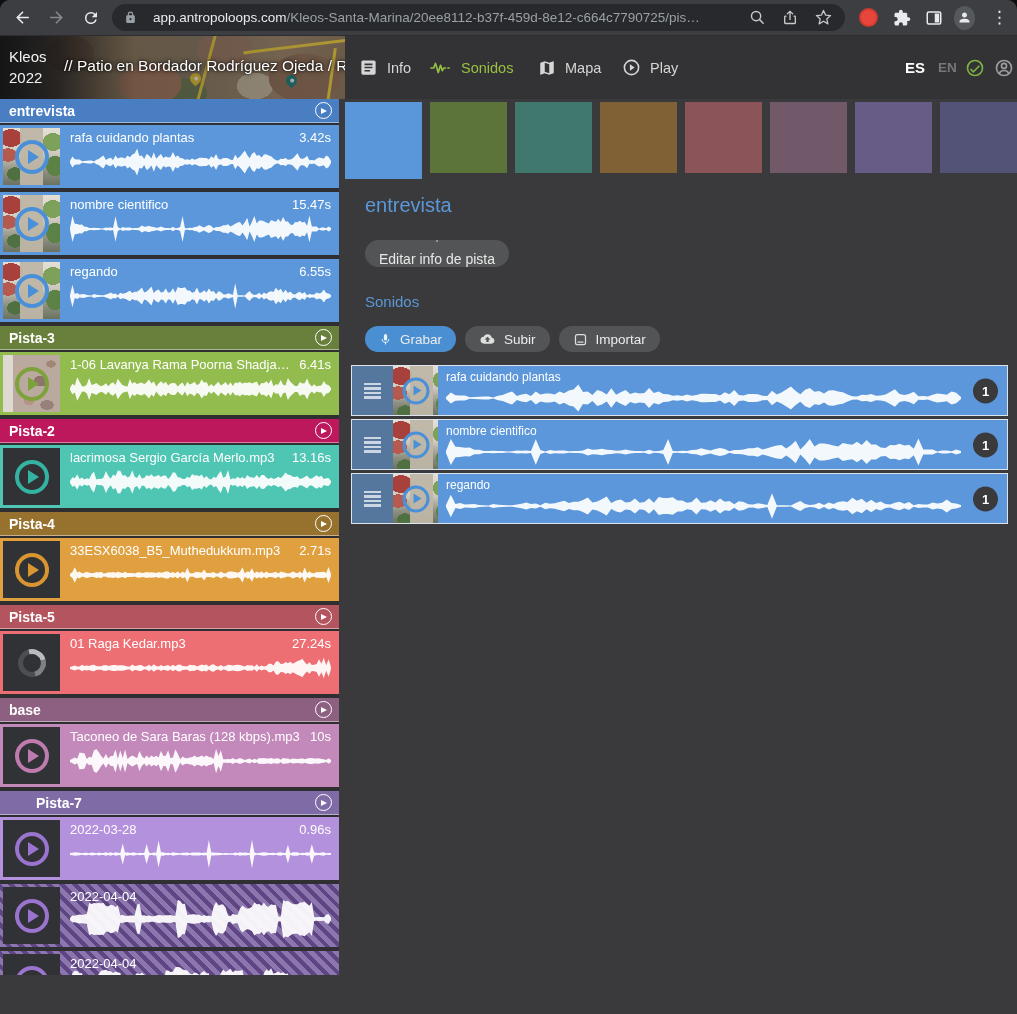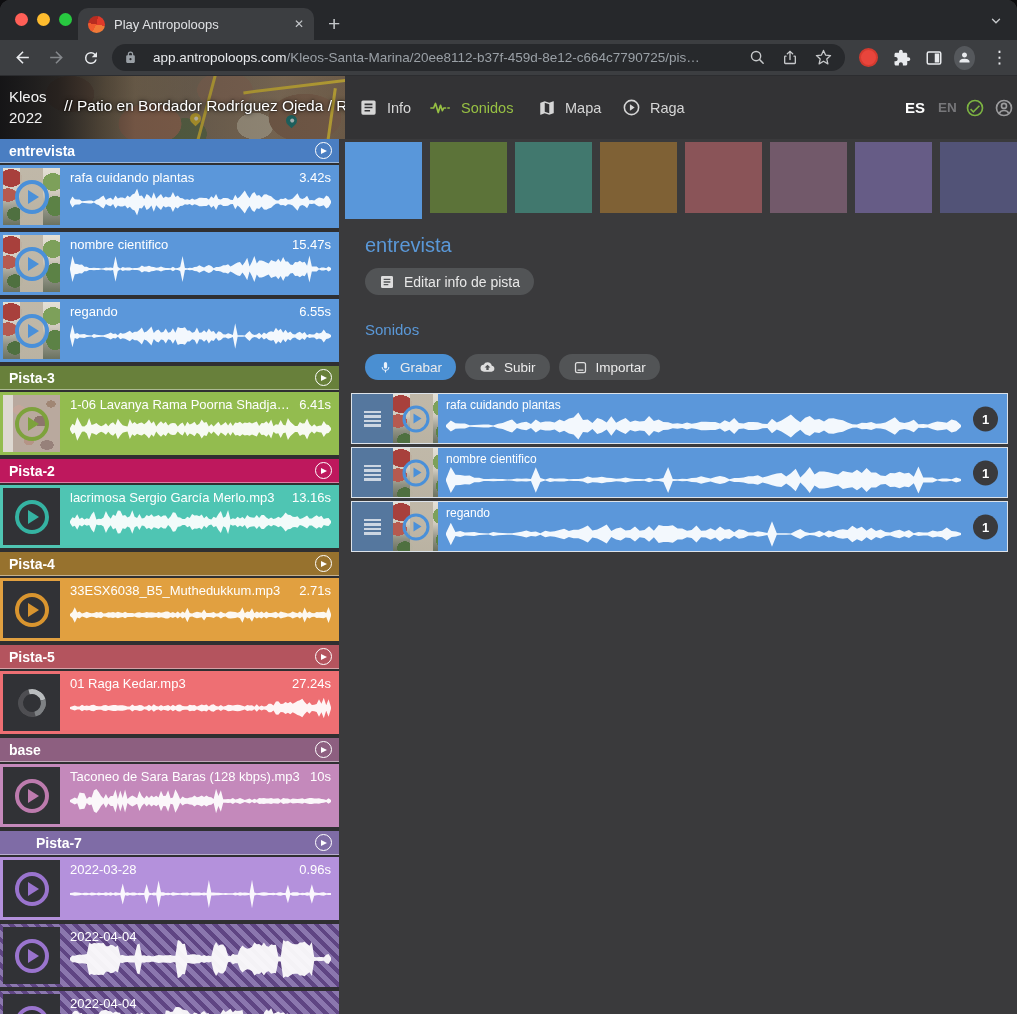--- a/index.html
+++ b/index.html
@@ -76,21 +76,21 @@
       radial-gradient(8px 6px at 48px 9px,#a08674 0 60%,transparent 61%),
       radial-gradient(11px 8px at 44px 50px,#97817a 0 60%,transparent 61%),
       linear-gradient(90deg,#ded9d2 0 10px,#b9a99e 10px 100%);}
   
   .swatches{position:absolute;left:345px;right:0;top:3px;height:77px;display:flex;gap:8px;align-items:flex-start;}
   .swatch{flex:1;height:71px;}
   .swatch.selected{height:77px;}
   
   .panel{position:absolute;left:345px;top:94px;right:9px;}
   .ptitle{color:#5a98d8;font-size:20px;line-height:24px;padding-left:20px;}
-  .pillbtn{display:inline-flex;align-items:center;gap:9px;background:#525456;border-radius:15px;padding:0 14px;height:27px;color:#e8e8e8;font-size:14px;}
+  .pillbtn{display:inline-flex;align-items:center;gap:9px;background:#525456;border-radius:15px;padding:0 14px;height:27px;color:#e8e8e8;font-size:14px;flex-direction:column;}
   .editrow{margin-top:11px;padding-left:20px;}
   .psection{margin-top:26px;padding-left:20px;color:#5a98d8;font-size:15px;}
   .actions{margin-top:16px;padding-left:20px;display:flex;gap:9px;}
   .act{display:inline-flex;align-items:center;gap:8px;background:#525456;border-radius:14px;padding:0 14px;height:26px;color:#ececec;font-size:13.5px;}
   .act.primary{background:#4a8fd2;}
   .sounds{margin-top:13px;margin-left:6px;}
   .srow{height:51px;margin-bottom:3px;display:flex;position:relative;border:1px solid #dde3ea;box-sizing:border-box;background:#5b97da;}
   .shandle{width:41px;flex:none;background:#55779e;display:flex;align-items:center;justify-content:center;}
   .hbars{width:17px;}
   .hbars div{height:2.5px;background:#ccd6e2;margin:2px 0;}
@@ -101,36 +101,20 @@
   .sname{color:#fff;font-size:12px;white-space:nowrap;}
   .swavebox{position:absolute;left:8px;right:46px;top:17px;height:30px;}
   .badge{position:absolute;right:9px;top:50%;transform:translateY(-50%);width:25px;height:25px;border-radius:50%;background:#3a3a3c;color:#fff;font-size:13px;font-weight:bold;display:flex;align-items:center;justify-content:center;}
   .ic{display:block;}
 </style>
 </head>
 <body>
 
 <div class="window">
 
-  <div class="tabstrip">
-    <span class="tl" style="left:15px;background:#ff5f57"></span>
-    <span class="tl" style="left:37px;background:#febc2e"></span>
-    <span class="tl" style="left:59px;background:#28c840"></span>
-    <div class="tab">
-      <span class="favicon"></span>
-      <span class="tabtitle">Play Antropoloops</span>
-      <span class="tabclose">✕</span>
-    </div>
-    <span class="newtab">+</span>
-    <span class="winchev">
-      <svg class="ic" width="14" height="14" viewBox="0 0 24 24">
-          <path d="M6 9l6 6 6-6" fill="none" stroke="#c3c6c9" stroke-width="2.4" stroke-linecap="round"></path>
-        </svg>
-    </span>
-  </div>
 
   <div class="toolbar">
     <span class="ticon" style="left:12px">
       <svg class="ic" width="19" height="19" viewBox="0 0 24 24">
           <path d="M20 11H7.8l5.6-5.6L12 4l-8 8 8 8 1.4-1.4L7.8 13H20v-2z" fill="#e8eaed"></path>
         </svg>
     </span>
     <span class="ticon" style="left:46px">
       <svg class="ic" width="19" height="19" viewBox="0 0 24 24" style="transform:scaleX(-1)">
           <path d="M20 11H7.8l5.6-5.6L12 4l-8 8 8 8 1.4-1.4L7.8 13H20v-2z" fill="#85888c"></path>
@@ -226,21 +210,21 @@
     <span class="navitem" style="left:538px">
       <svg class="ic" width="18" height="18" viewBox="0 0 24 24">
           <path d="M20.5 3l-.16.03L15 5.1 9 3 3.36 4.9c-.21.07-.36.25-.36.48V20.5c0 .28.22.5.5.5l.16-.03L9 18.9l6 2.1 5.64-1.9c.21-.07.36-.25.36-.48V3.5c0-.28-.22-.5-.5-.5zM15 19l-6-2.11V5l6 2.11V19z" fill="#d6d6d6"></path>
         </svg>
       <span>Mapa</span>
     </span>
     <span class="navitem" style="left:622px">
       <svg class="ic" width="19" height="19" viewBox="0 0 24 24">
           <path d="M12 2a10 10 0 1 0 0 20 10 10 0 0 0 0-20zm0 18a8 8 0 1 1 0-16 8 8 0 0 1 0 16zm-2-12l6 4-6 4V8z" fill="#d6d6d6"></path>
         </svg>
-      <span>Raga</span>
+      <span>Play</span>
     </span>
 
     <span class="langs" style="left:905px">
         <b style="color:#fff;font-size:15px">ES</b>
       </span>
     <span class="langs" style="left:938px">
         <span style="color:#77777a;font-size:13.5px;font-weight:bold">EN</span>
       </span>
     <span class="langs" style="left:965px">
       <svg class="ic" width="20" height="20" viewBox="0 0 24 24">

